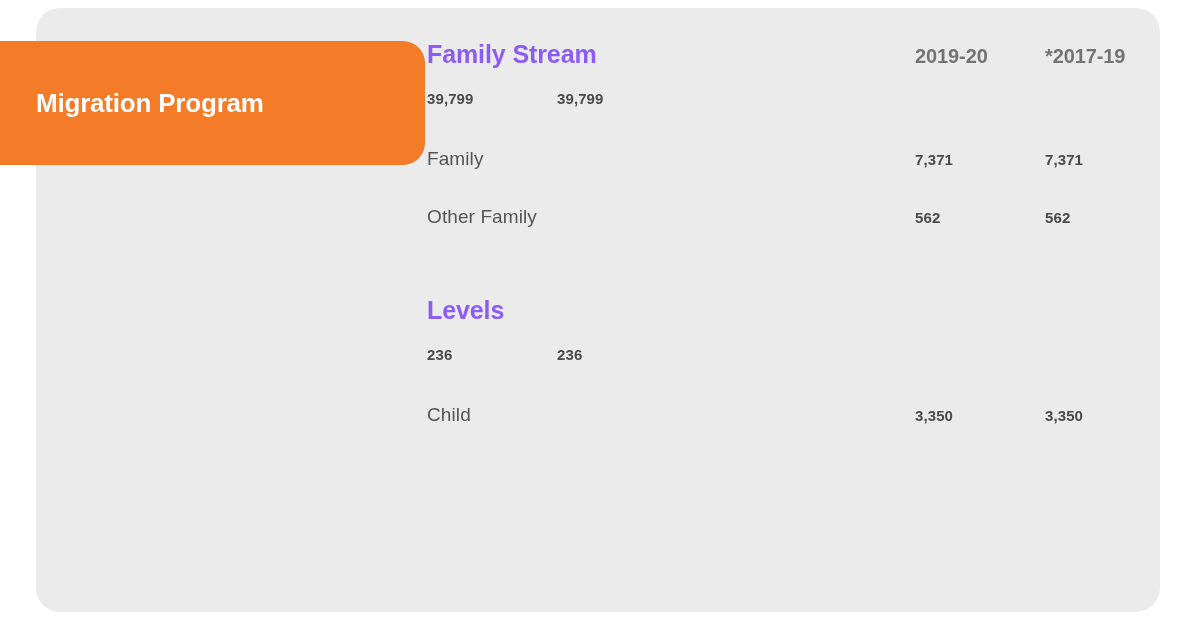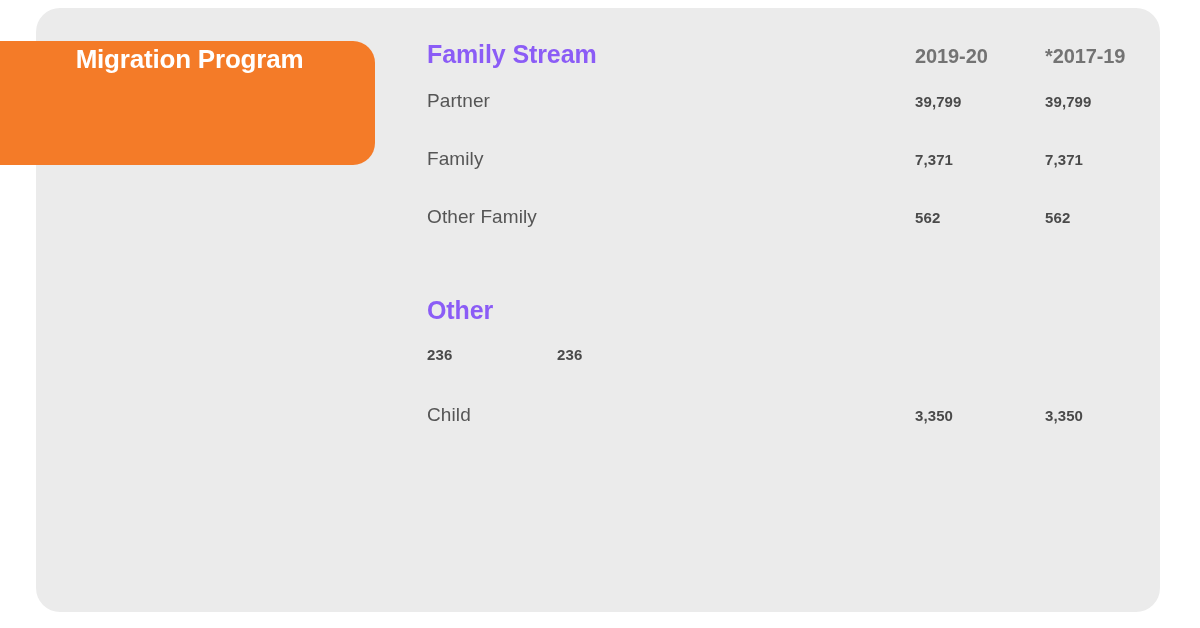--- a/index.html
+++ b/index.html
@@ -25,29 +25,29 @@
     top: 8px;
     width: 1124px;
     height: 604px;
     background: #ebebeb;
     border-radius: 24px;
   }
   .title-banner {
     position: absolute;
     left: 0px;
     top: 41px;
-    width: 375px;
+    width: 425px;
     height: 124px;
     background: #f47b28;
     border-top-right-radius: 22px;
     border-bottom-right-radius: 22px;
     box-sizing: border-box;
     padding: 0 32px 0 36px;
     display: flex;
-    flex-direction: row;
+    flex-direction: column;
     justify-content: center;
   }
   .title-line {
     color: #ffffff;
     font-size: 26px;
     font-weight: bold;
     letter-spacing: -0.2px;
     line-height: 36px;
     white-space: nowrap;
   }
@@ -122,41 +122,40 @@
 
   <div class="table">
 
     <div class="row section-head">
       <div class="cell-label head-label">Family Stream</div>
       <div class="cell-num head-num">2019-20</div>
       <div class="cell-num head-num">*2017-19</div>
     </div>
 
     <div class="row">
-      <div class="cell-label">Partner</div>
       <div class="cell-num">39,799</div>
       <div class="cell-num">39,799</div>
     </div>
 
     <div class="row">
       <div class="cell-label">Family</div>
       <div class="cell-num">7,371</div>
       <div class="cell-num">7,371</div>
     </div>
 
     <div class="row">
       <div class="cell-label">Other Family</div>
       <div class="cell-num">562</div>
       <div class="cell-num">562</div>
     </div>
 
     <div class="gap"></div>
 
     <div class="row section-head">
-      <div class="cell-label head-label">Other</div>
+      <div class="cell-label head-label">Levels</div>
       <div class="cell-num head-num"></div>
       <div class="cell-num head-num"></div>
     </div>
 
     <div class="row">
       <div class="cell-num">236</div>
       <div class="cell-num">236</div>
     </div>
 
     <div class="row">

